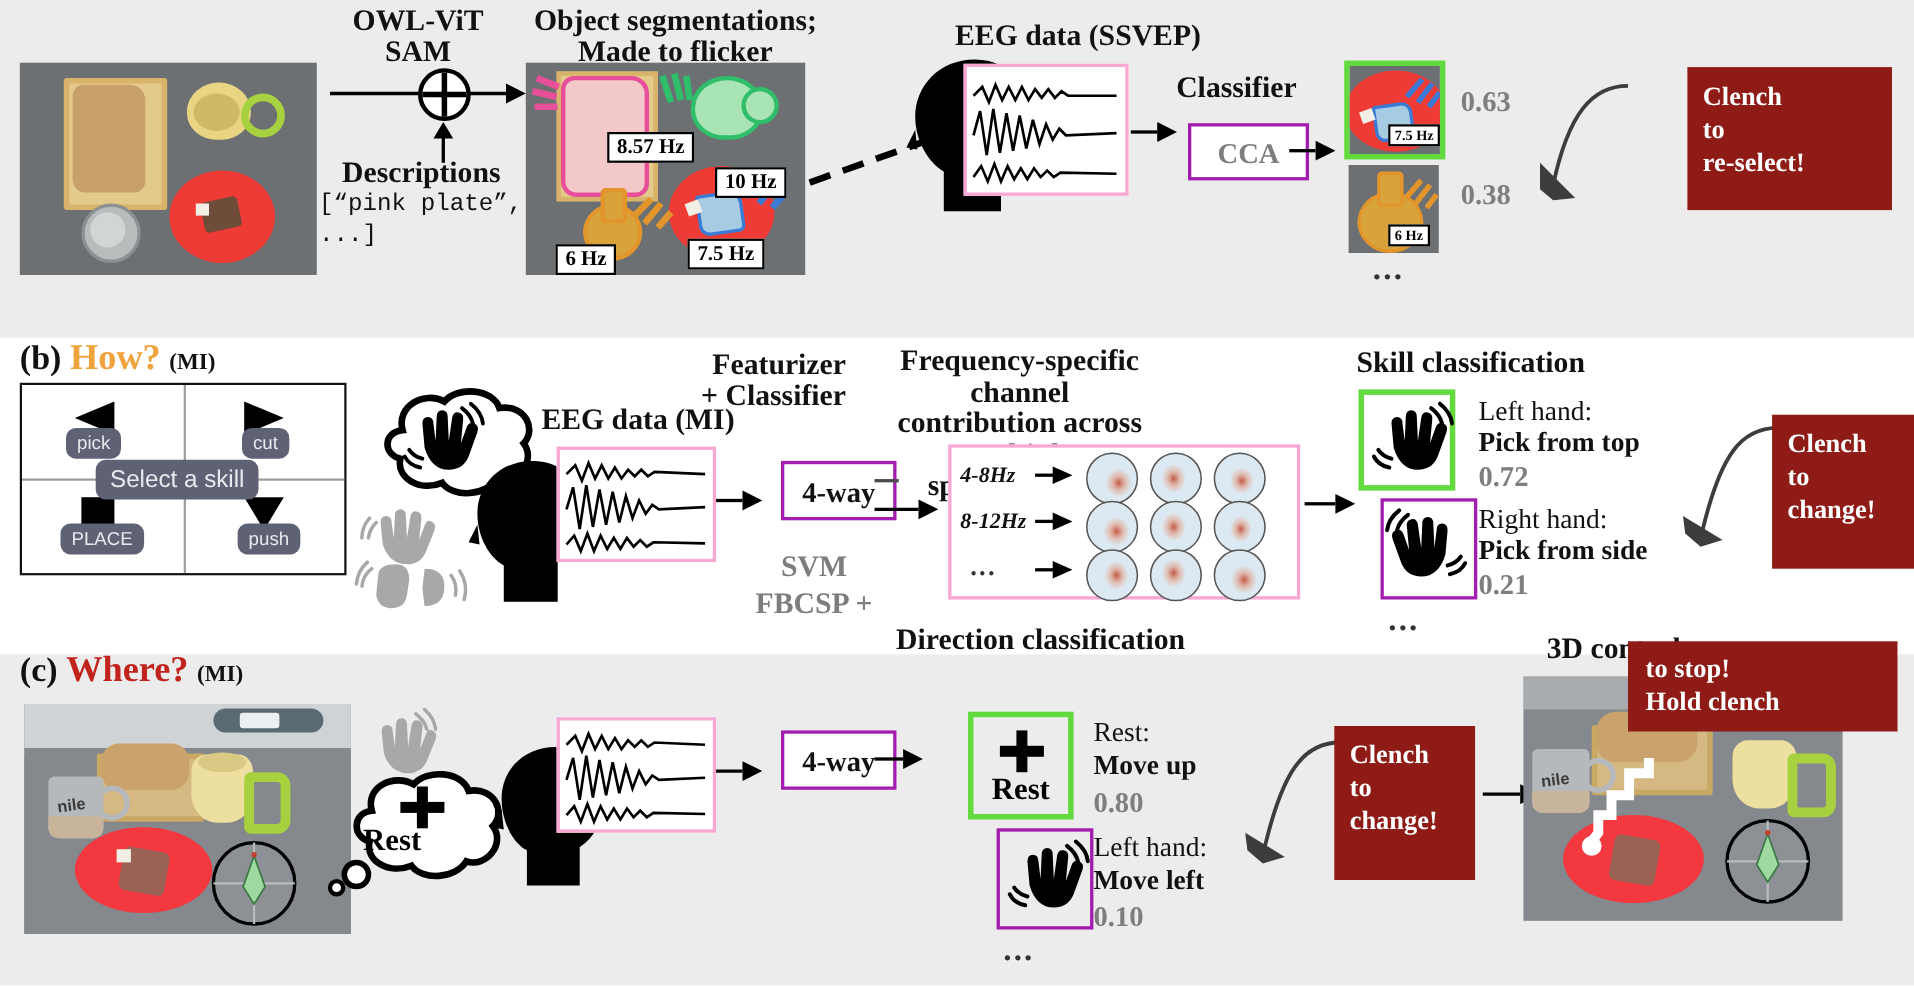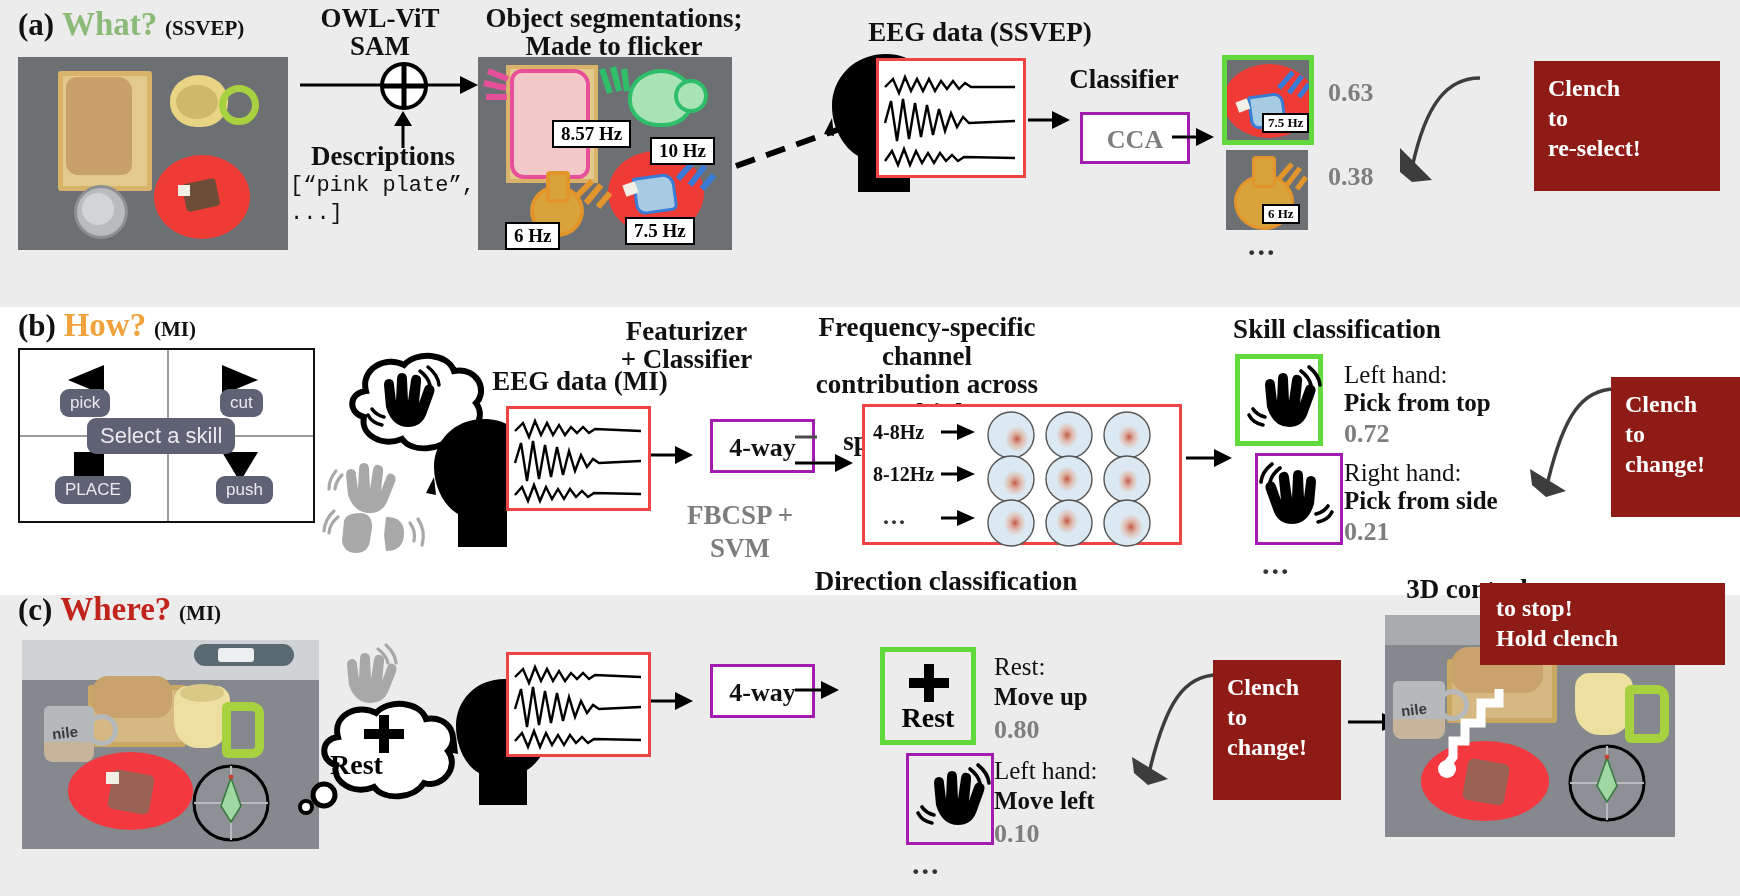--- a/index.html
+++ b/index.html
@@ -15,21 +15,21 @@
   .panel-label{font-weight:bold;font-size:31px;color:#111;white-space:nowrap;}
   .panel-label .q{font-size:33px;}
   .panel-label .sub{font-size:21px;}
   .green-t{color:#8cba78;}
   .orange-t{color:#f0a33c;}
   .red-t{color:#c0241c;}
 
   .photo{position:absolute;background:#6d7073;overflow:hidden;}
   .ph-in{position:absolute;}
 
-  .gbox{position:absolute;border:3px solid #ef4444;background:#fff;box-sizing:border-box;}
+  .gbox{position:absolute;border:3px solid #f9a8d4;background:#fff;box-sizing:border-box;font-style:italic;}
   .wbox{position:absolute;border:2px solid #111;background:#fff;box-sizing:border-box;}
   .greenbox{position:absolute;border:5px solid #62d93c;background:#fff;box-sizing:border-box;}
   .greybox{position:absolute;border:3px solid #a21caf;background:#fff;box-sizing:border-box;margin-left:20px;}
 
   .hzlabel{position:absolute;background:#fff;border:2.5px solid #000;
            font-weight:bold;font-size:19px;color:#000;padding:1px 7px;
            box-sizing:border-box;white-space:nowrap;text-align:center;}
   .hzsm{font-size:13px;padding:0px 4px;border-width:2px;}
 
   .redbox{position:absolute;background:#8e1b16;color:#fff;font-weight:bold;
@@ -49,25 +49,20 @@
   .pill-lg{font-size:22px;padding:5px 13px;}
 
   svg{position:absolute;overflow:visible;}
   .head{position:absolute;}
 </style>
 </head>
 <body>
 
 <div class="panel" id="panel-a">
 
-  <div class="panel-label abs" style="left:18px;top:6px;">
-    <span>(a)</span>
-    <span class="q green-t">What?</span>
-    <span class="sub">(SSVEP)</span>
-  </div>
 
   <div class="photo" style="left:18px;top:57px;width:270px;height:193px;">
     <div class="ph-in" style="left:40px;top:14px;width:84px;height:110px;background:#e4c98c;border:5px solid #d9b36a;border-radius:3px;"></div>
     <div class="ph-in" style="left:48px;top:20px;width:66px;height:98px;background:#c7a06a;border-radius:10px 14px 10px 12px;"></div>
     <div class="ph-in" style="left:152px;top:18px;width:58px;height:52px;background:#e8d483;border-radius:50% 50% 46% 46%;"></div>
     <div class="ph-in" style="left:201px;top:28px;width:26px;height:26px;border:7px solid #a7d13f;border-radius:50%;"></div>
     <div class="ph-in" style="left:158px;top:28px;width:42px;height:34px;background:#cdb968;border-radius:50%;"></div>
     <div class="ph-in" style="left:56px;top:128px;width:48px;height:48px;background:#b9bcbd;border:3px solid #8d9092;border-radius:50%;"></div>
     <div class="ph-in" style="left:64px;top:136px;width:32px;height:32px;background:#d2d5d6;border-radius:50%;"></div>
     <div class="ph-in" style="left:136px;top:98px;width:96px;height:84px;background:#ef3b35;border-radius:50%;"></div>
@@ -137,21 +132,21 @@
     <div class="ph-in" style="left:68px;top:114px;width:16px;height:24px;background:#d9a33c;border:4px solid #e2952b;border-radius:4px;"></div>
     <svg style="left:96px;top:118px;width:38px;height:38px;">
       <g stroke="#e2952b" stroke-width="6" fill="none">
         <line x1="2" y1="22" x2="18" y2="6"></line>
           <line x1="12" y1="28" x2="27" y2="10"></line>
           <line x1="24" y1="32" x2="36" y2="18"></line>
       </g>
     </svg>
   </div>
   <div class="hzlabel" style="left:552px;top:120px;">8.57 Hz</div>
-  <div class="hzlabel" style="left:650px;top:137px;">10 Hz</div>
+  <div class="hzlabel" style="left:650px;top:152px;">10 Hz</div>
   <div class="hzlabel" style="left:505px;top:222px;">6 Hz</div>
   <div class="hzlabel" style="left:625px;top:217px;">7.5 Hz</div>
 
   <svg style="left:736px;top:118px;width:120px;height:60px;">
     <line x1="0" y1="48" x2="112" y2="8" stroke="#000" stroke-width="6" stroke-dasharray="20 12"></line>
   </svg>
 
   <svg class="head" style="left:828px;top:52px;width:116px;height:140px;">
     <path d="M58 2 C90 2 106 26 106 52 C106 78 92 94 82 100 L82 140 L30 140 L30 104
              C16 96 4 76 4 54 C4 26 26 2 58 2 Z M4 66 L-4 82 L6 84 Z" fill="#000"></path>
@@ -308,35 +303,35 @@
   </svg>
   <div class="ttl abs" style="left:455px;top:60px;width:250px;">EEG data (MI)</div>
   <div class="gbox" style="left:506px;top:99px;width:145px;height:105px;">
     <svg style="left:4px;top:4px;width:136px;height:98px;">
       <polyline points="2,18 10,10 16,24 22,8 28,22 34,10 40,22 46,12 52,22 58,14 64,20 70,14 76,20 82,16 128,18" fill="none" stroke="#000" stroke-width="2.4"></polyline>
       <polyline points="2,50 8,30 14,68 20,28 26,66 32,32 38,64 44,34 50,62 56,38 62,58 68,42 74,54 80,46 86,50 128,48" fill="none" stroke="#000" stroke-width="2.4"></polyline>
       <polyline points="2,82 9,74 15,88 21,72 27,88 33,74 39,86 45,76 51,86 57,76 63,84 69,78 75,84 81,80 128,81" fill="none" stroke="#000" stroke-width="2.4"></polyline>
     </svg>
   </div>
 
-  <div class="ttl abs" style="left:604px;top:10px;width:165px;">
+  <div class="ttl abs" style="left:604px;top:10px;width:165px;text-align:right;">
     <div>Featurizer</div>
     <div>+ Classifier</div>
   </div>
 
   <svg style="left:651px;top:133px;width:42px;height:30px;">
     <line x1="0" y1="15" x2="24" y2="15" stroke="#000" stroke-width="3"></line>
     <polygon points="24,6 42,15 24,24" fill="#000"></polygon>
   </svg>
   <div class="greybox" style="left:690px;top:112px;width:105px;height:54px;">
     <div class="boldlbl" style="left:0;top:11px;width:99px;font-size:26px;">4-way</div>
   </div>
   <div class="greylbl abs" style="left:640px;top:192px;width:200px;line-height:1.22;">
+    <div>SVM</div>
     <div>FBCSP +</div>
-    <div>SVM</div>
   </div>
 
   <svg style="left:795px;top:118px;width:90px;height:60px;">
     <line x1="0" y1="12" x2="22" y2="12" stroke="#4b4b4b" stroke-width="3"></line>
     <line x1="0" y1="38" x2="40" y2="38" stroke="#000" stroke-width="3"></line>
     <polygon points="40,29 58,38 40,47" fill="#000"></polygon>
   </svg>
 
   <div class="ttl abs" style="left:782px;top:6px;width:290px;line-height:1.06;">
     <div>Frequency-specific channel</div>

